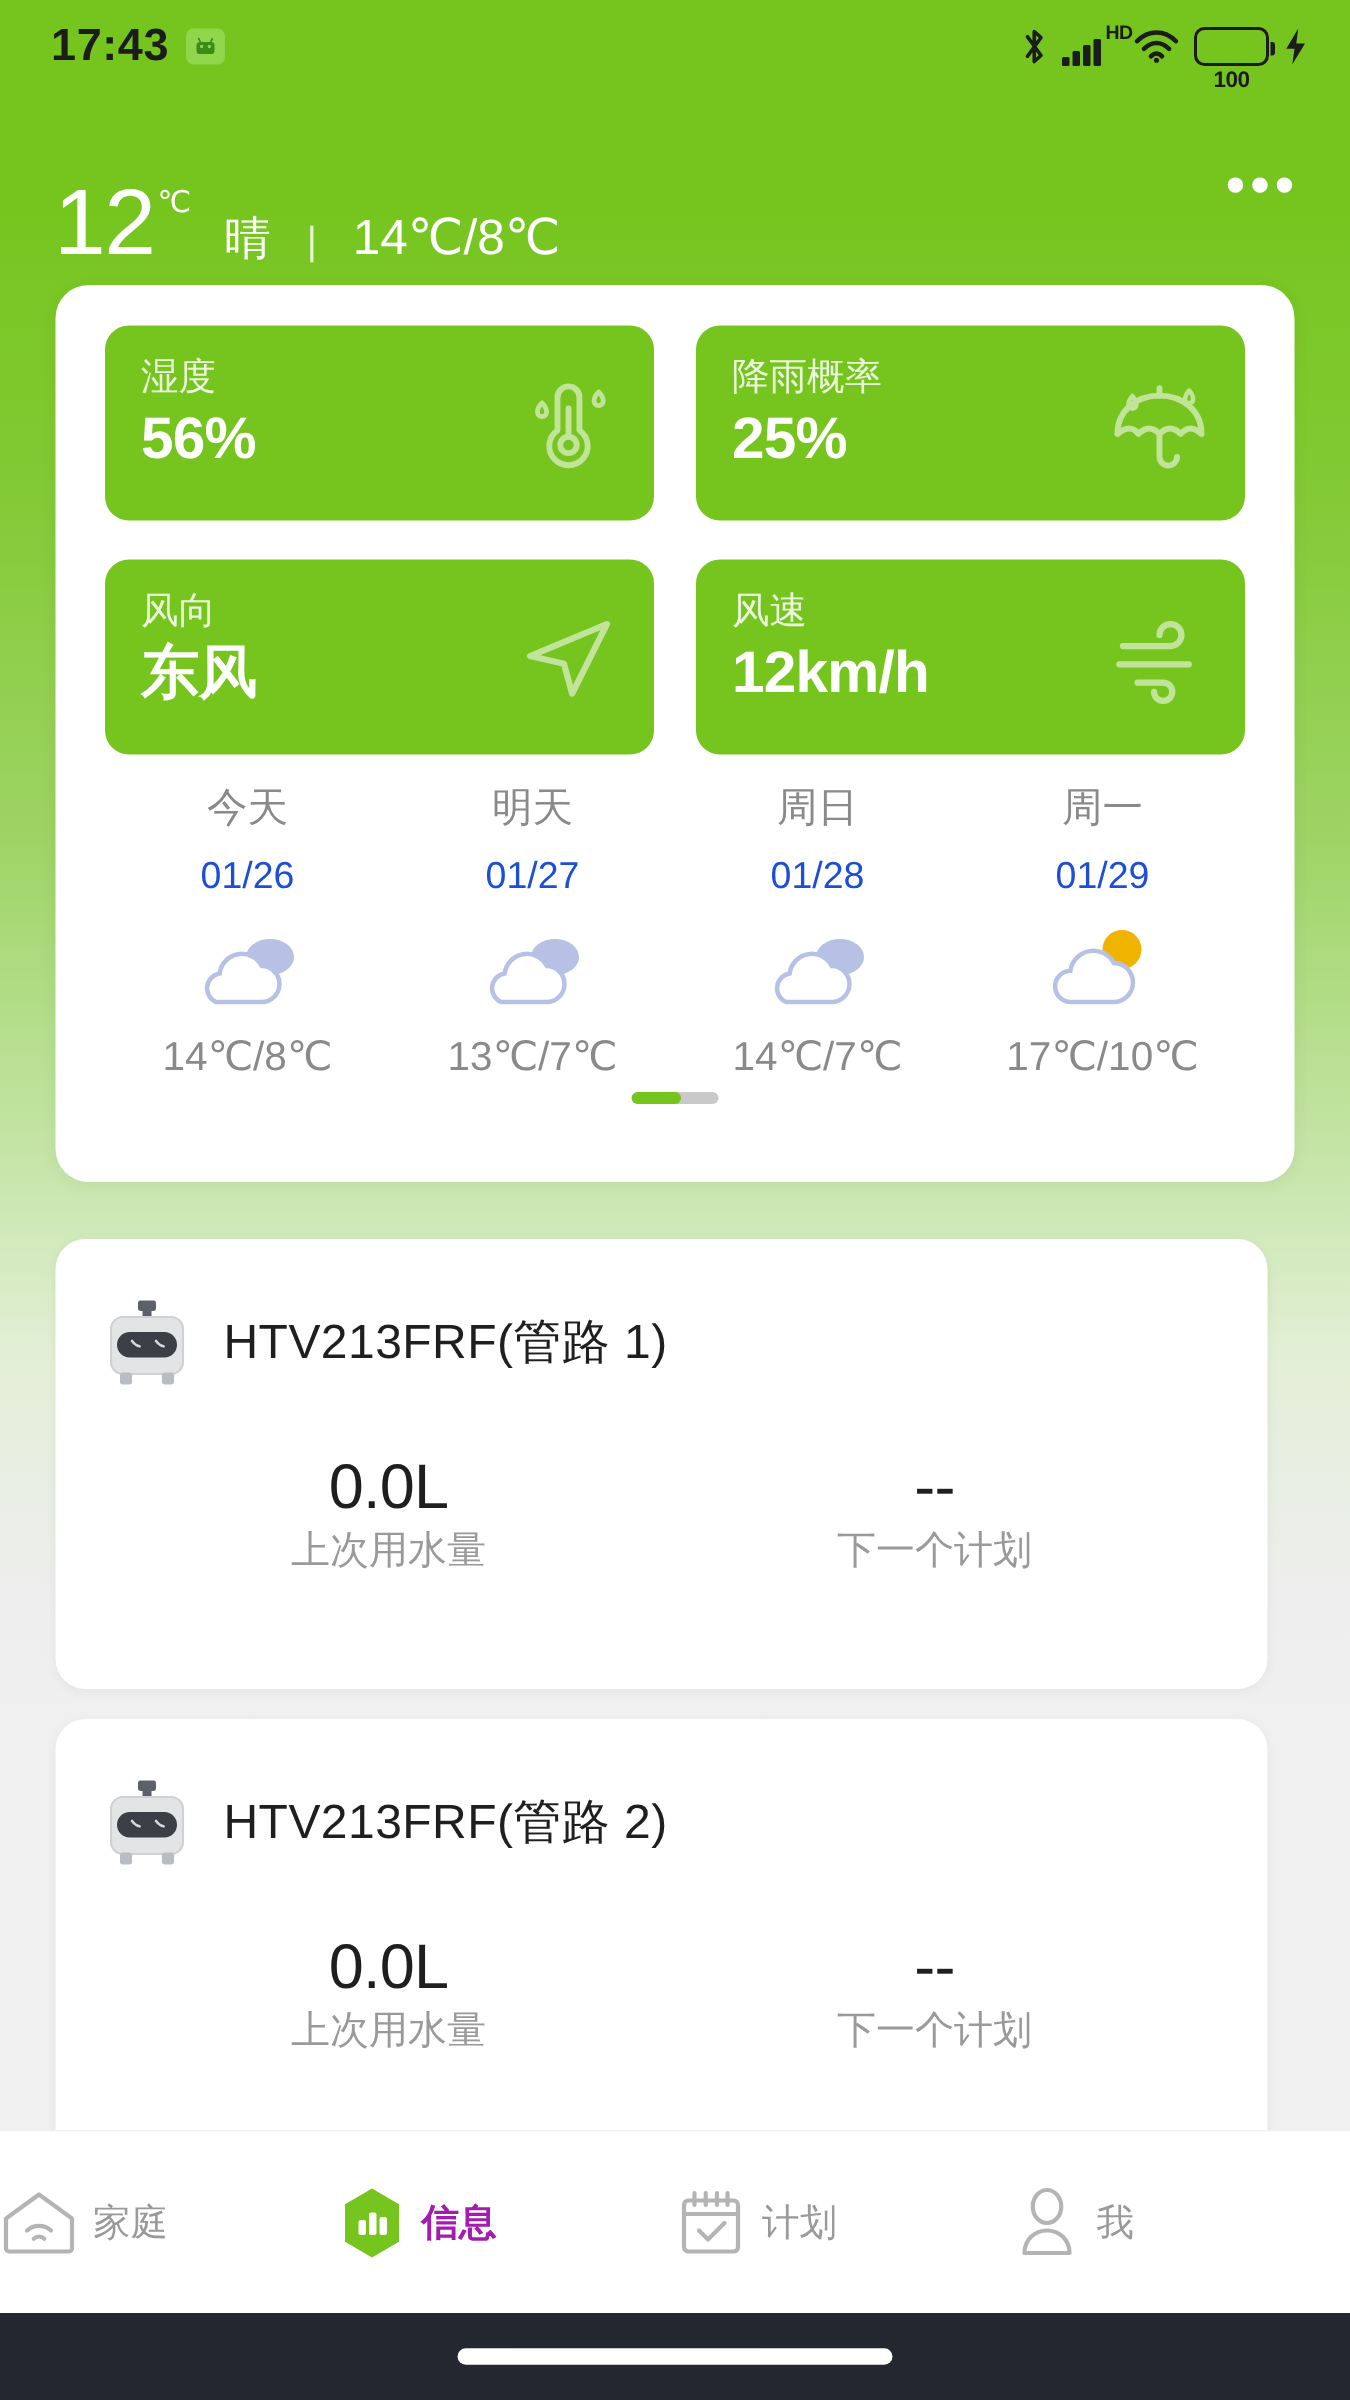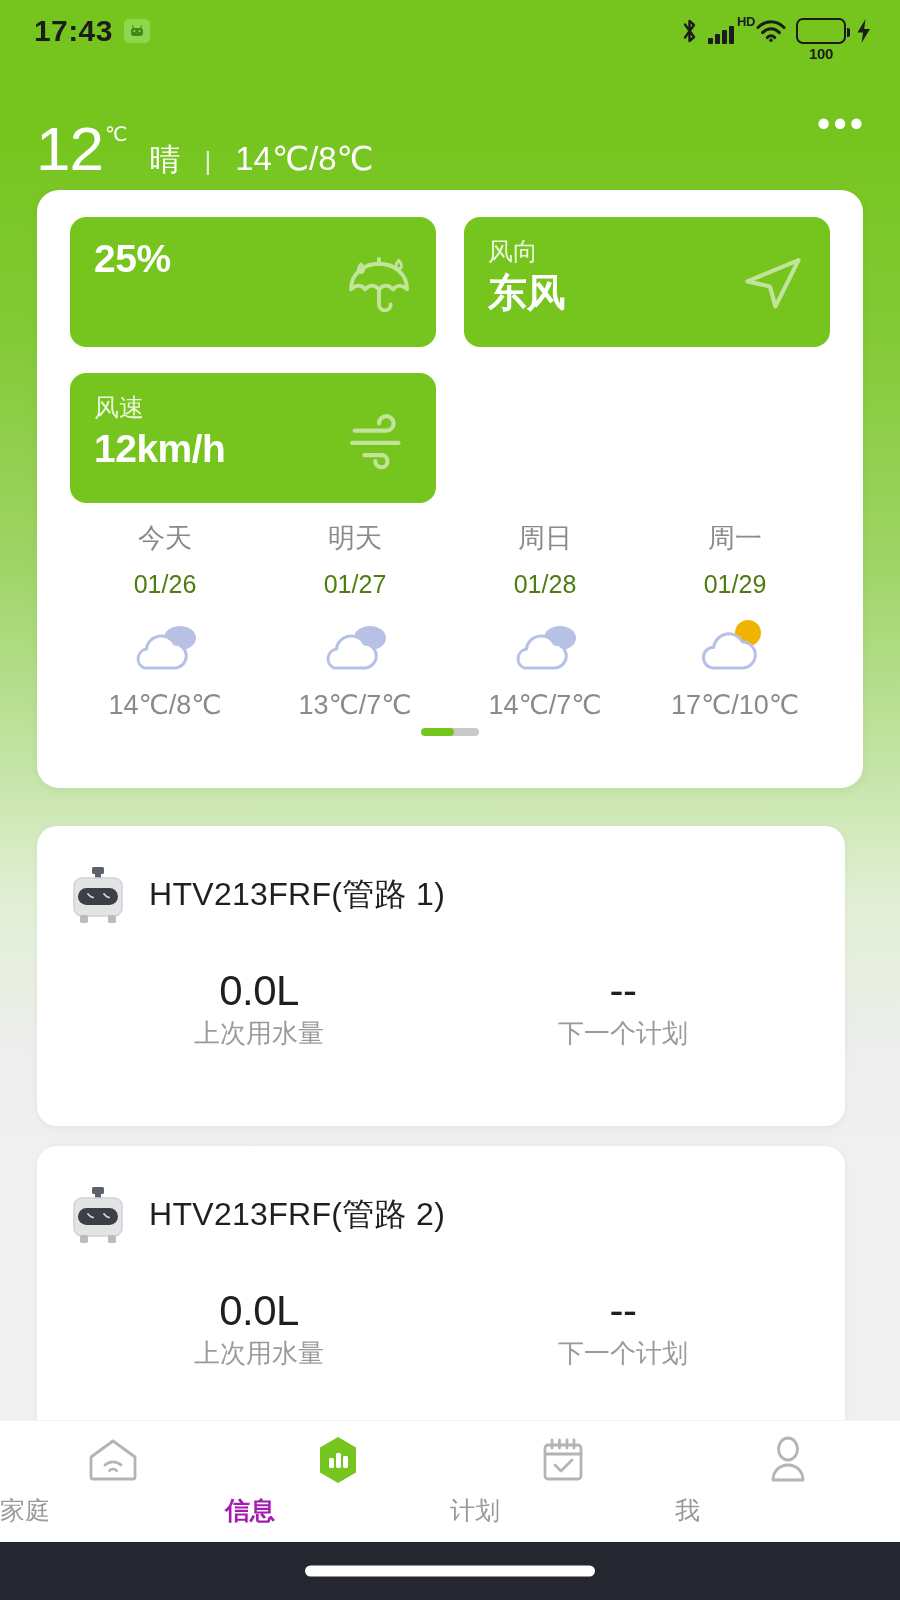--- a/index.html
+++ b/index.html
@@ -191,21 +191,21 @@
     grid-template-columns: repeat(4, 1fr);
   }
   .fc-day { text-align: center; }
   .fc-name {
     font-size: 27px;
     color: #8a8a8a;
     margin-bottom: 14px;
   }
   .fc-date {
     font-size: 25px;
-    color: #4d7c0f;
+    color: #1d4ed8;
     margin-bottom: 16px;
   }
   .fc-icon {
     height: 62px;
     display: flex;
     align-items: center;
     justify-content: center;
   }
   .fc-icon svg { display: block; }
   .fc-temp {
@@ -285,21 +285,22 @@
     width: 900px;
     height: 122px;
     background: #ffffff;
     display: grid;
     grid-template-columns: repeat(4, 1fr);
     align-items: center;
     border-top: 1px solid #f1f1f1;
   }
   .nav-item {
     display: flex;
-    flex-direction: column;
+    flex-direction: row;
+    align-items: center;
     gap: 10px;
   }
   .nav-icon { height: 48px; display: flex; align-items: center; justify-content: center; }
   .nav-icon svg { display: block; }
   .nav-label {
     font-size: 25px;
     color: #9a9a9a;
   }
   .nav-item.active .nav-label { color: #a21caf; font-weight: bold; }
 
@@ -382,22 +383,36 @@
       <span class="wx-sep">|</span>
       <span class="wx-range">14℃/8℃</span>
     </div>
     <div class="wx-more">•••</div>
   </div>
 
   <div class="wx-card">
 
     <div class="metric-grid">
 
-
       <div class="metric">
+        <div class="metric-label">湿度</div>
+        <div class="metric-value">56%</div>
+        <div class="metric-icon">
+          <svg viewBox="0 0 64 64" fill="none" stroke="#ffffff" stroke-width="3.2" stroke-linecap="round" stroke-linejoin="round">
+            <path d="M32 12a6 6 0 0 1 6 6v18a10.5 10.5 0 1 1-12 0V18a6 6 0 0 1 6-6z"></path>
+            <path d="M32 24v14"></path>
+            <circle cx="32" cy="44" r="4.5"></circle>
+            <path d="M15 26c0-2.5 2.5-5 2.5-5S20 23.5 20 26a2.5 2.5 0 0 1-5 0z" stroke-width="2.6"></path>
+            <path d="M46 20c0-2.5 2.5-5 2.5-5S51 17.5 51 20a2.5 2.5 0 0 1-5 0z" stroke-width="2.6"></path>
+          </svg>
+        </div>
+      </div>
+
+      <div class="metric">
+        <div class="metric-label">降雨概率</div>
         <div class="metric-value">25%</div>
         <div class="metric-icon">
           <svg viewBox="0 0 64 64" fill="none" stroke="#ffffff" stroke-width="3.2" stroke-linecap="round" stroke-linejoin="round">
             <path d="M32 13v4"></path>
             <path d="M9 38c0-12.7 10.3-21 23-21s23 8.3 23 21c-4.5-4-7.7-4-11.5 0-3.8-4-7.7-4-11.5 0-3.8-4-7.7-4-11.5 0C17.7 34 13.5 34 9 38z"></path>
             <path d="M32 38v12.5a4.8 4.8 0 0 0 9.6 0"></path>
             <path d="M15 22c0-2.4 2.2-4.8 2.2-4.8S19.4 19.6 19.4 22a2.2 2.2 0 0 1-4.4 0z" stroke-width="2.4"></path>
             <path d="M46 19c0-2.4 2.2-4.8 2.2-4.8S50.4 16.6 50.4 19a2.2 2.2 0 0 1-4.4 0z" stroke-width="2.4"></path>
           </svg>
         </div>

